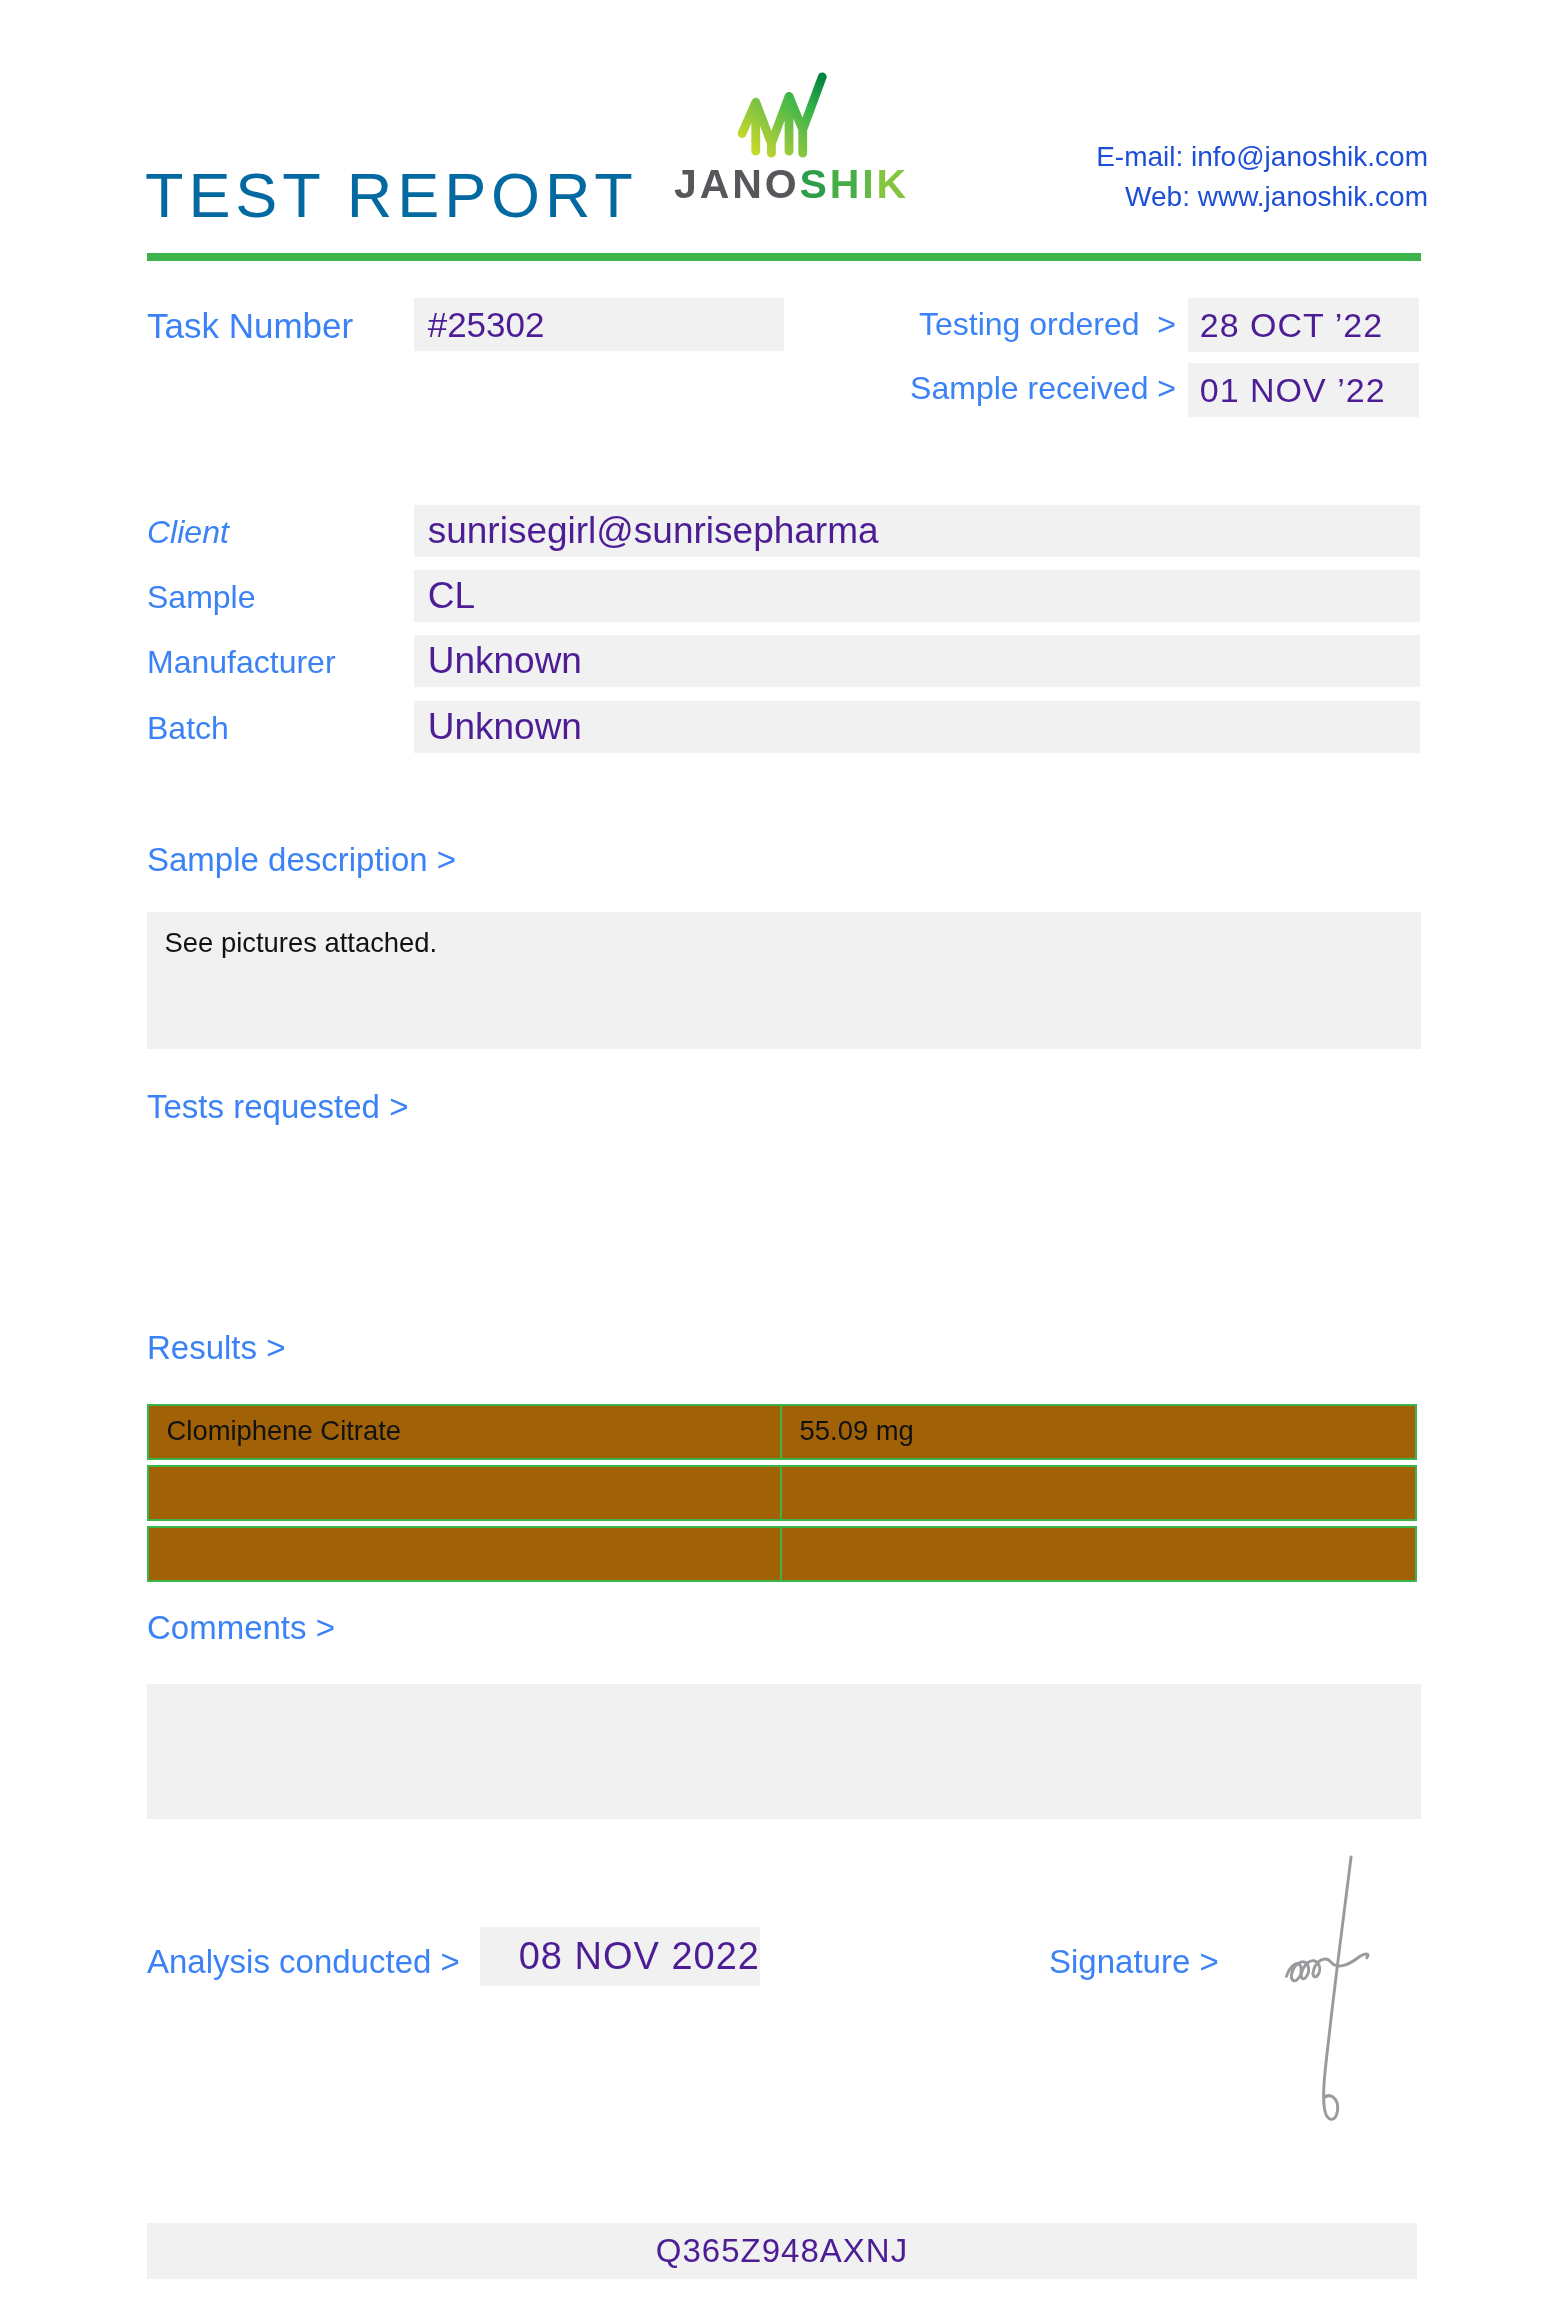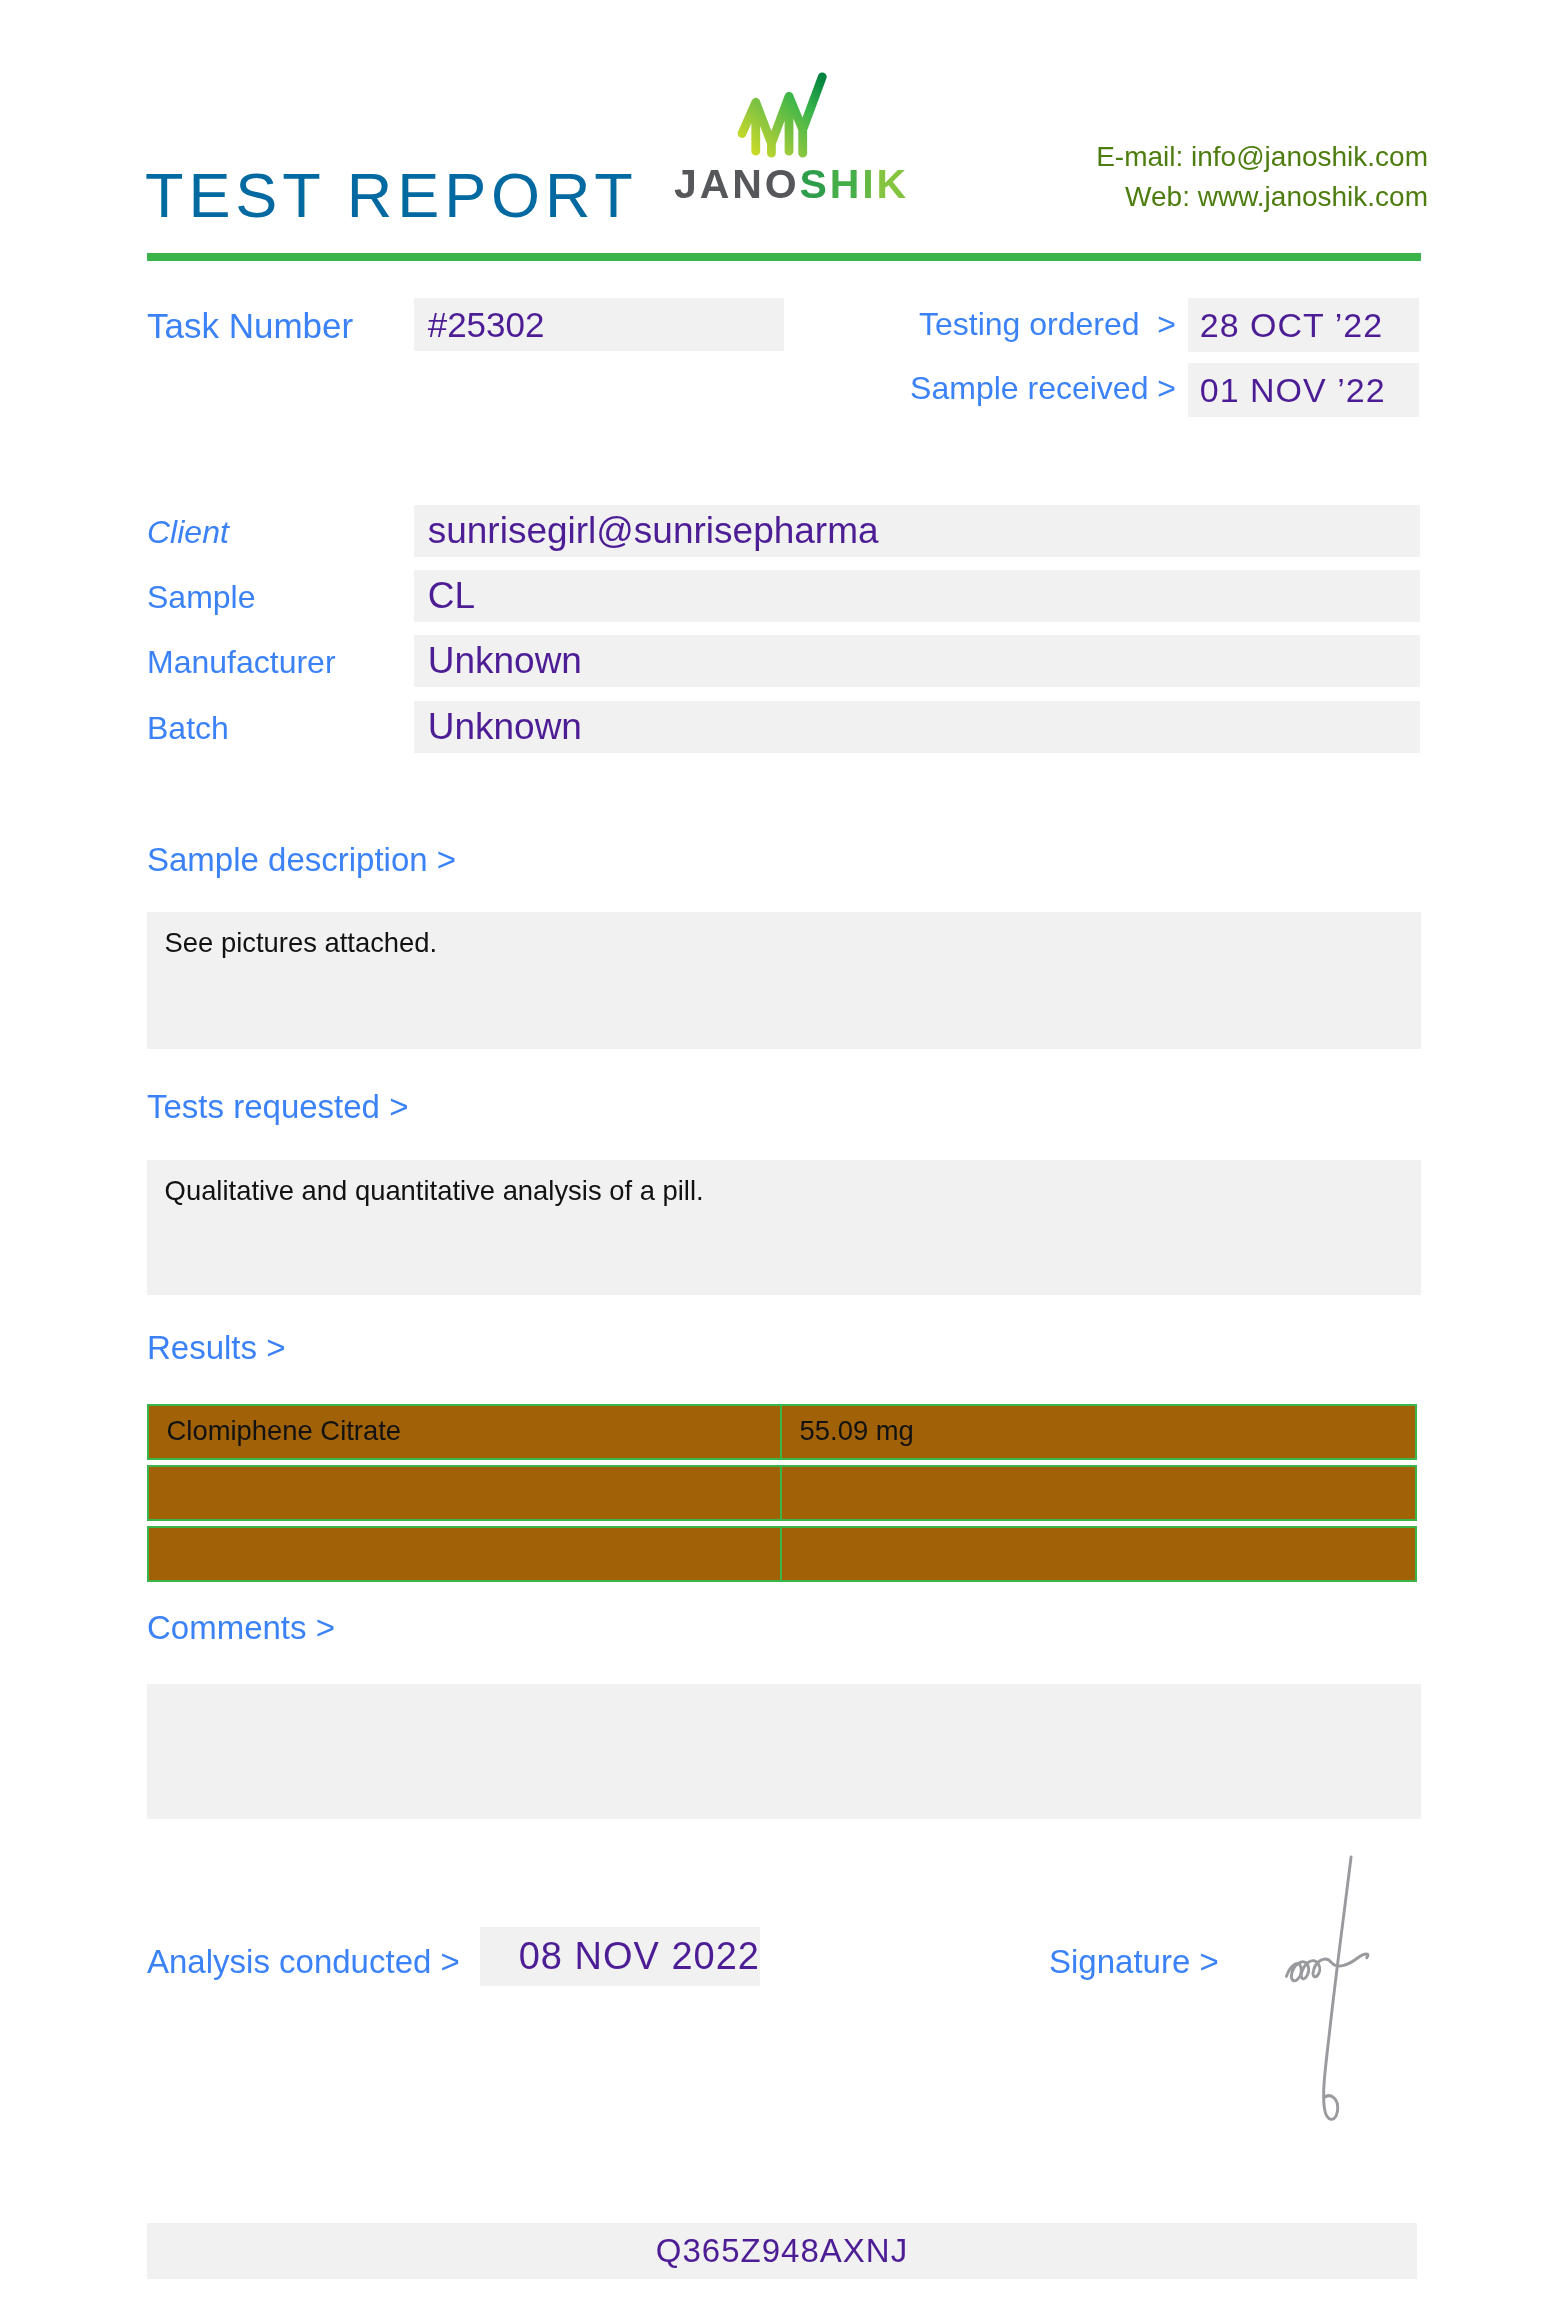--- a/index.html
+++ b/index.html
@@ -8,21 +8,21 @@
     font-family:"Liberation Sans",sans-serif;color:#121212;
   }
   .abs{position:absolute;}
   
   .report-title{left:145px;top:159px;font-size:63px;letter-spacing:4.9px;color:#0369a1;white-space:nowrap;}
   .logo{left:674px;top:69px;width:231px;text-align:center;}
   .logo-icon{display:block;margin:0 auto;}
   .logo-text{font-size:41px;font-weight:700;letter-spacing:2.9px;white-space:nowrap;margin-top:2px;}
   .logo-jano{color:#55575b;}
   .l-s{color:#2f9e4a;}.l-h{color:#45ae48;}.l-i{color:#63b944;}.l-k{color:#84c43f;}
-  .contact{right:140px;top:137px;text-align:right;color:#4d7c0f;font-size:28px;line-height:40px;white-space:nowrap;}
+  .contact{right:140px;top:137px;text-align:right;color:#1d4ed8;font-size:28px;line-height:40px;white-space:nowrap;}
   .rule{left:147px;top:253px;width:1274px;height:7.8px;background:#3bb44a;}
   
   .greenlab{color:#3b82f6;white-space:nowrap;}
   .gbox{background:#f1f1f2;}
   .valtext{color:#4c1d95;}
   
   .task-label{left:147px;top:306px;font-size:35px;}
   .task-box{left:414px;top:298px;width:370px;height:53px;font-size:35px;line-height:53px;padding-left:13.7px;box-sizing:border-box;}
   .right-label-1{right:392px;top:306px;font-size:32px;}
   .right-label-2{right:392px;top:370px;font-size:32px;}
@@ -103,23 +103,20 @@
 
   <div class="abs greenlab det-label" style="top:710px;">Batch</div>
   <div class="abs gbox valtext det-box" style="top:701px;">Unknown</div>
 
   <div class="abs greenlab sec-head" style="top:841px;">Sample description &gt;</div>
   <div class="abs gbox sec-box" style="top:912px;height:137px;">
     <span>See pictures attached.</span>
   </div>
 
   <div class="abs greenlab sec-head" style="top:1088px;">Tests requested &gt;</div>
-  <div class="abs gbox sec-box" style="top:1160px;height:135px;">
-    <span>Qualitative and quantitative analysis of a pill.</span>
-  </div>
 
   <div class="abs greenlab sec-head" style="top:1329px;">Results &gt;</div>
   <div class="abs res-table">
     <div class="res-row">
       <div class="res-cell-l">Clomiphene Citrate</div>
       <div class="res-cell-r">55.09 mg</div>
     </div>
     <div class="res-row">
       <div class="res-cell-l"></div>
       <div class="res-cell-r"></div>

